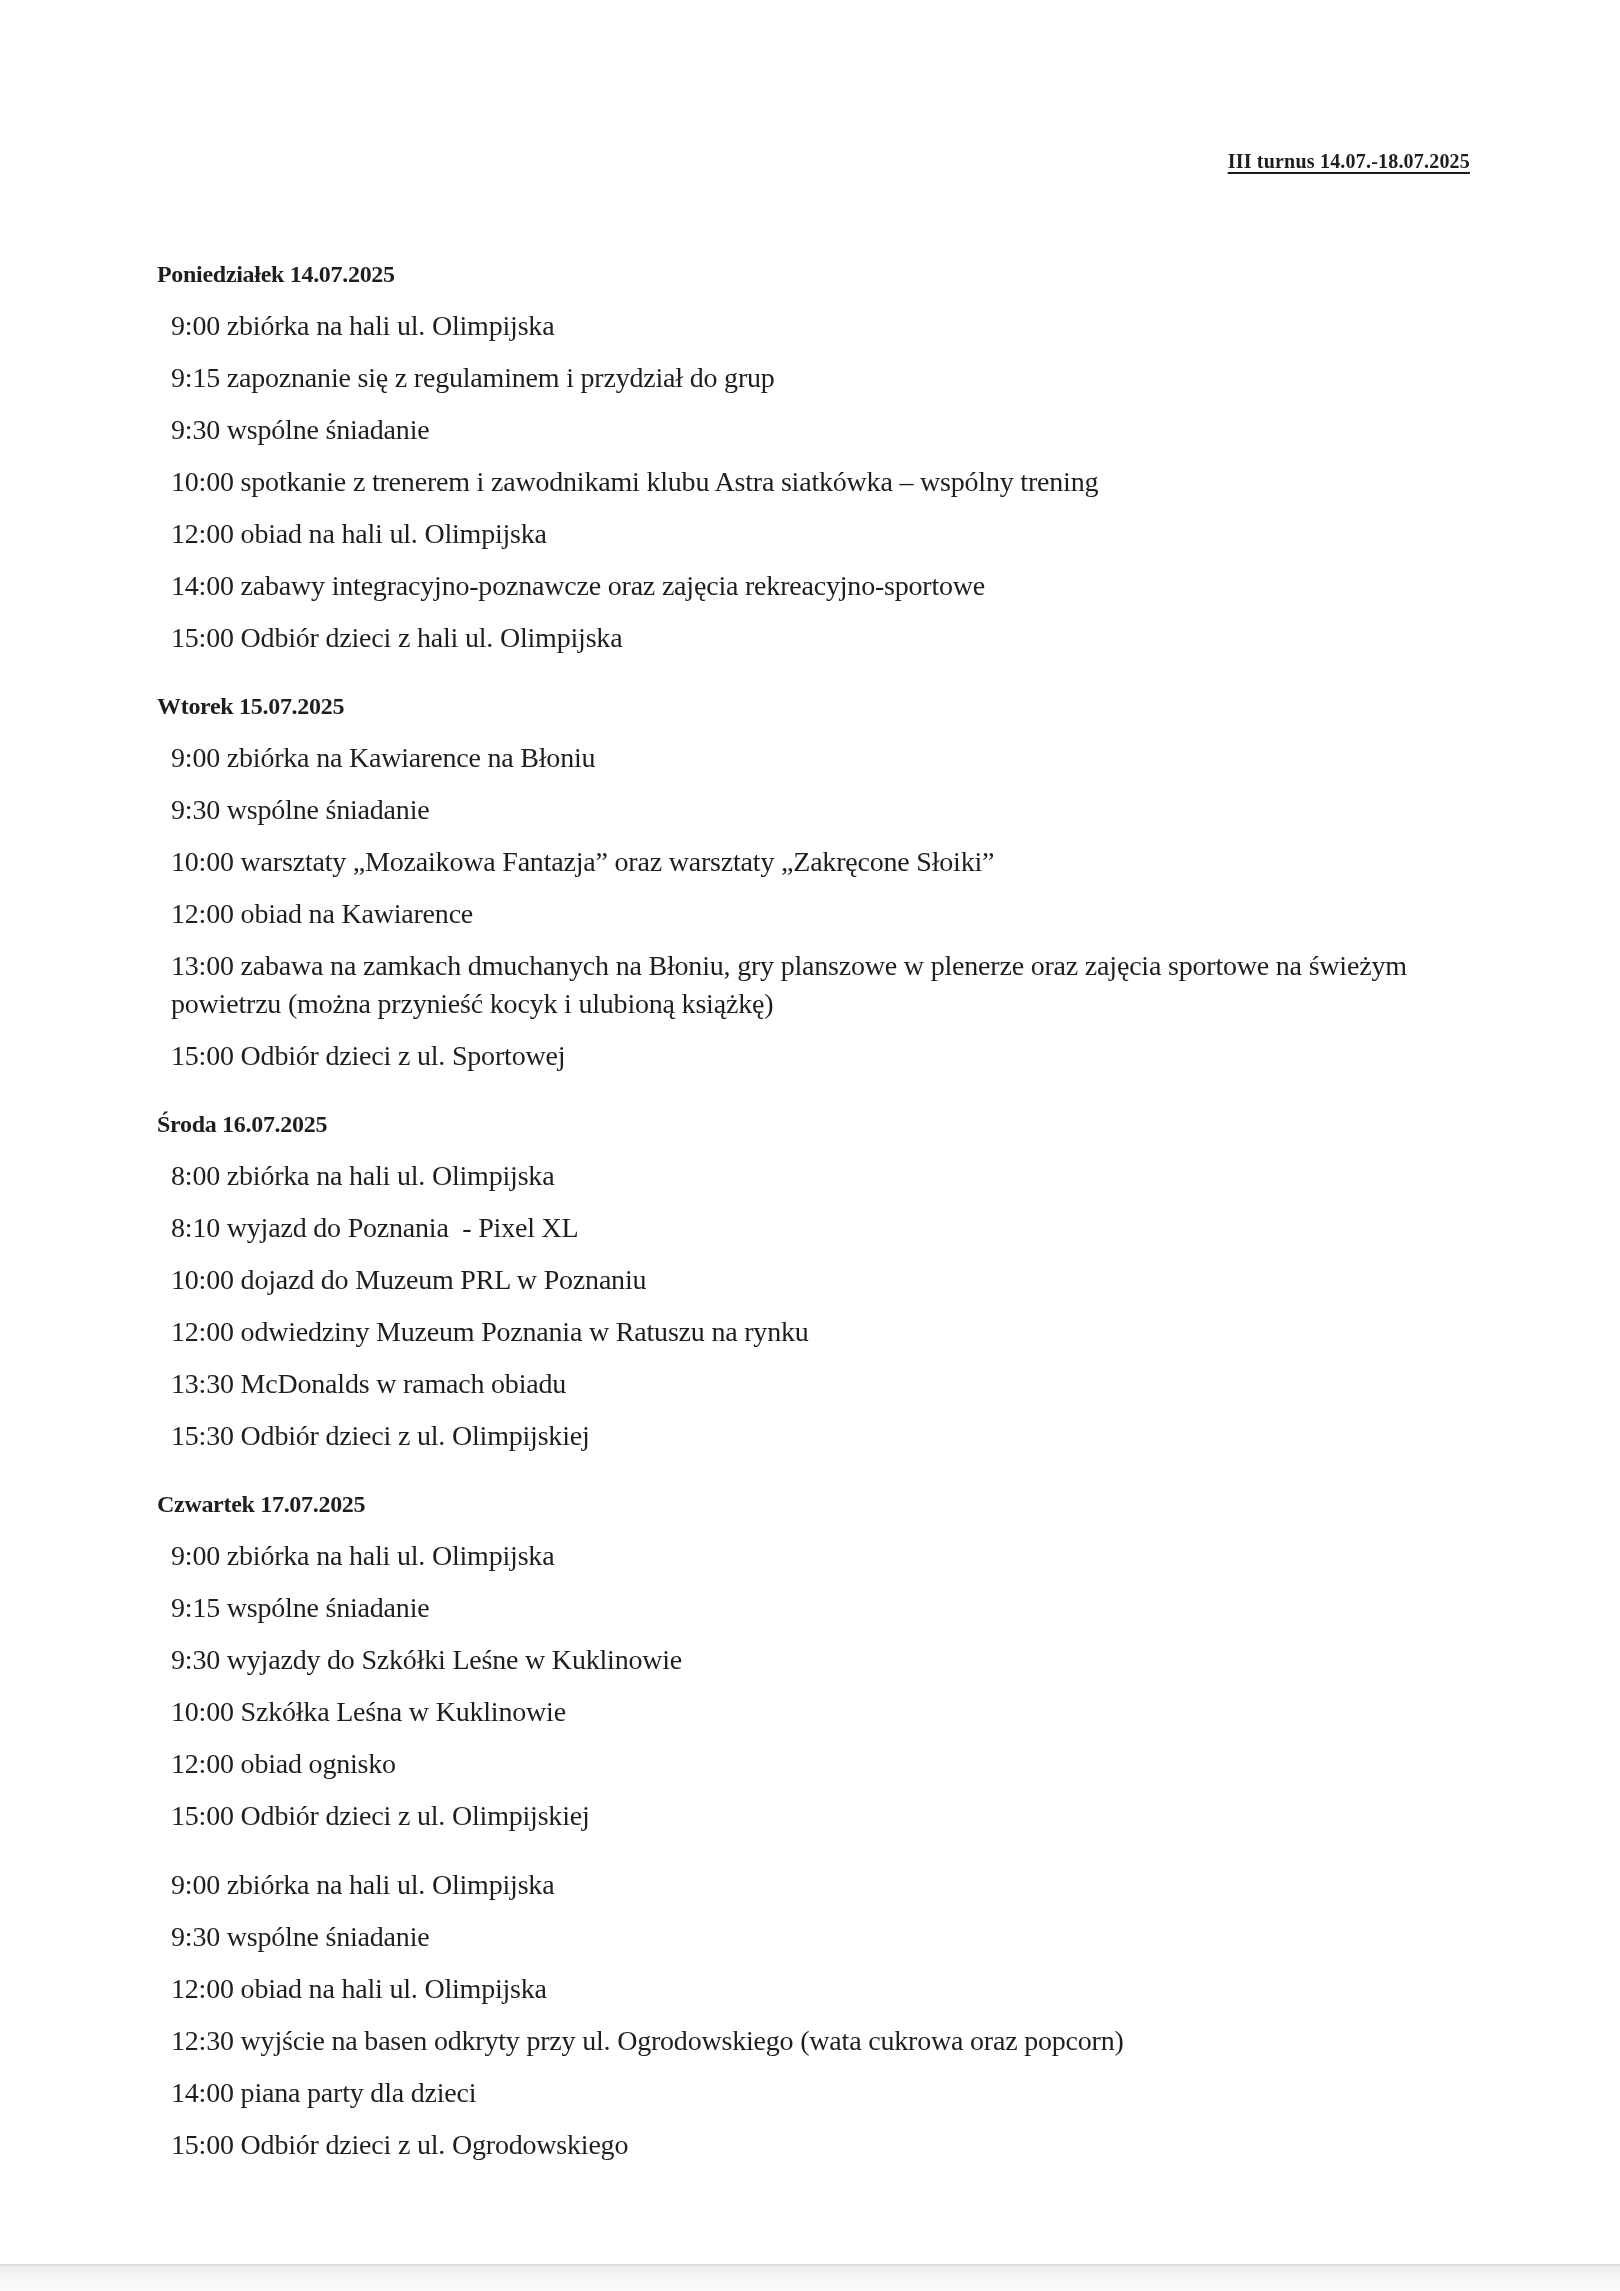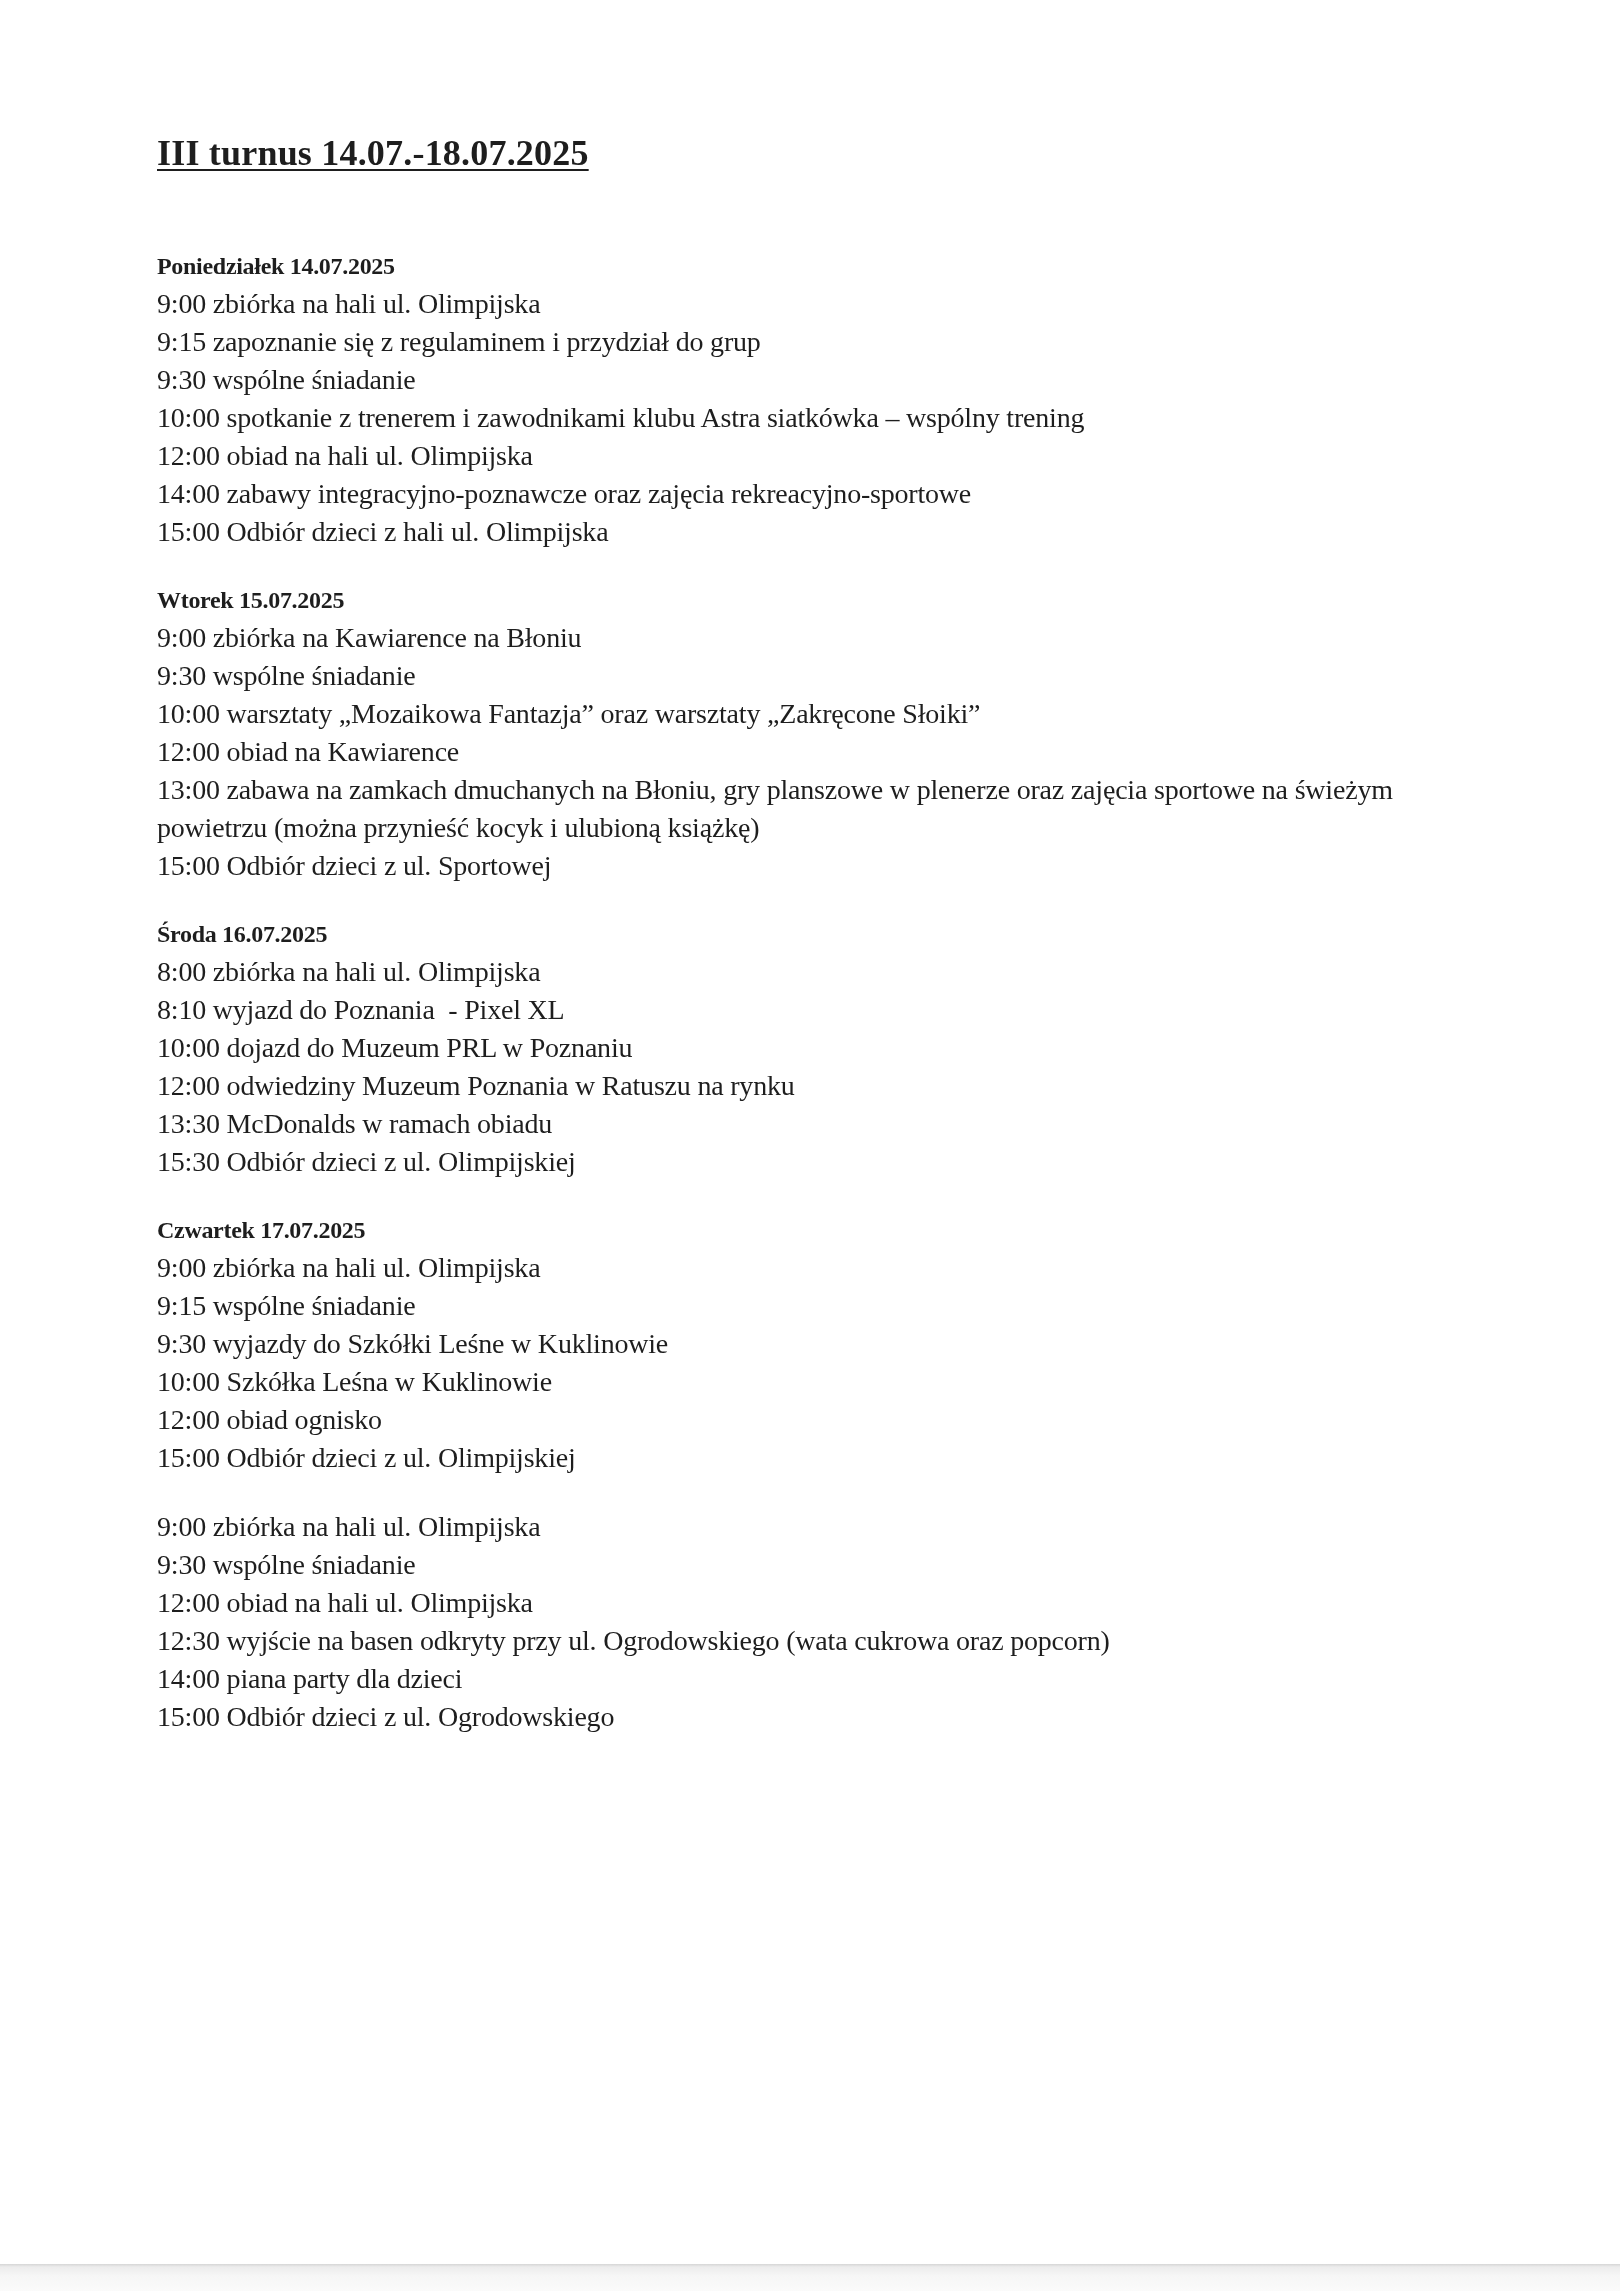--- a/index.html
+++ b/index.html
@@ -16,42 +16,43 @@
       color: #1e1e1e;
     }
     .page {
       position: absolute;
       left: 157px;
       top: 127px;
       width: 1313px;
     }
     .doc-title {
       font-weight: bold;
-      font-size: 36px;
+      font-size: 20px;
       text-decoration: underline;
       text-decoration-thickness: 2px;
       text-underline-offset: 3.9px;
       line-height: 37px;
-      margin: 8px 0 76px 0;
+      margin: 16px 0 76px 0;
       letter-spacing: 0.2px;
+      text-align: right;
     }
     .day {
       margin: 0 0 31px 0;
     }
     .day-heading {
       font-weight: bold;
       font-size: 24px;
       line-height: 37px;
       margin: 0;
       letter-spacing: -0.3px;
     }
     .entry {
       font-size: 28px;
       line-height: 38px;
-      margin: 0;
+      margin: 14px;
       letter-spacing: -0.2px;
     }
     .entry.justify {
       text-align: justify;
       text-align-last: left;
       word-spacing: 0;
     }
     .bottom-edge {
       position: absolute;
       left: 0;

